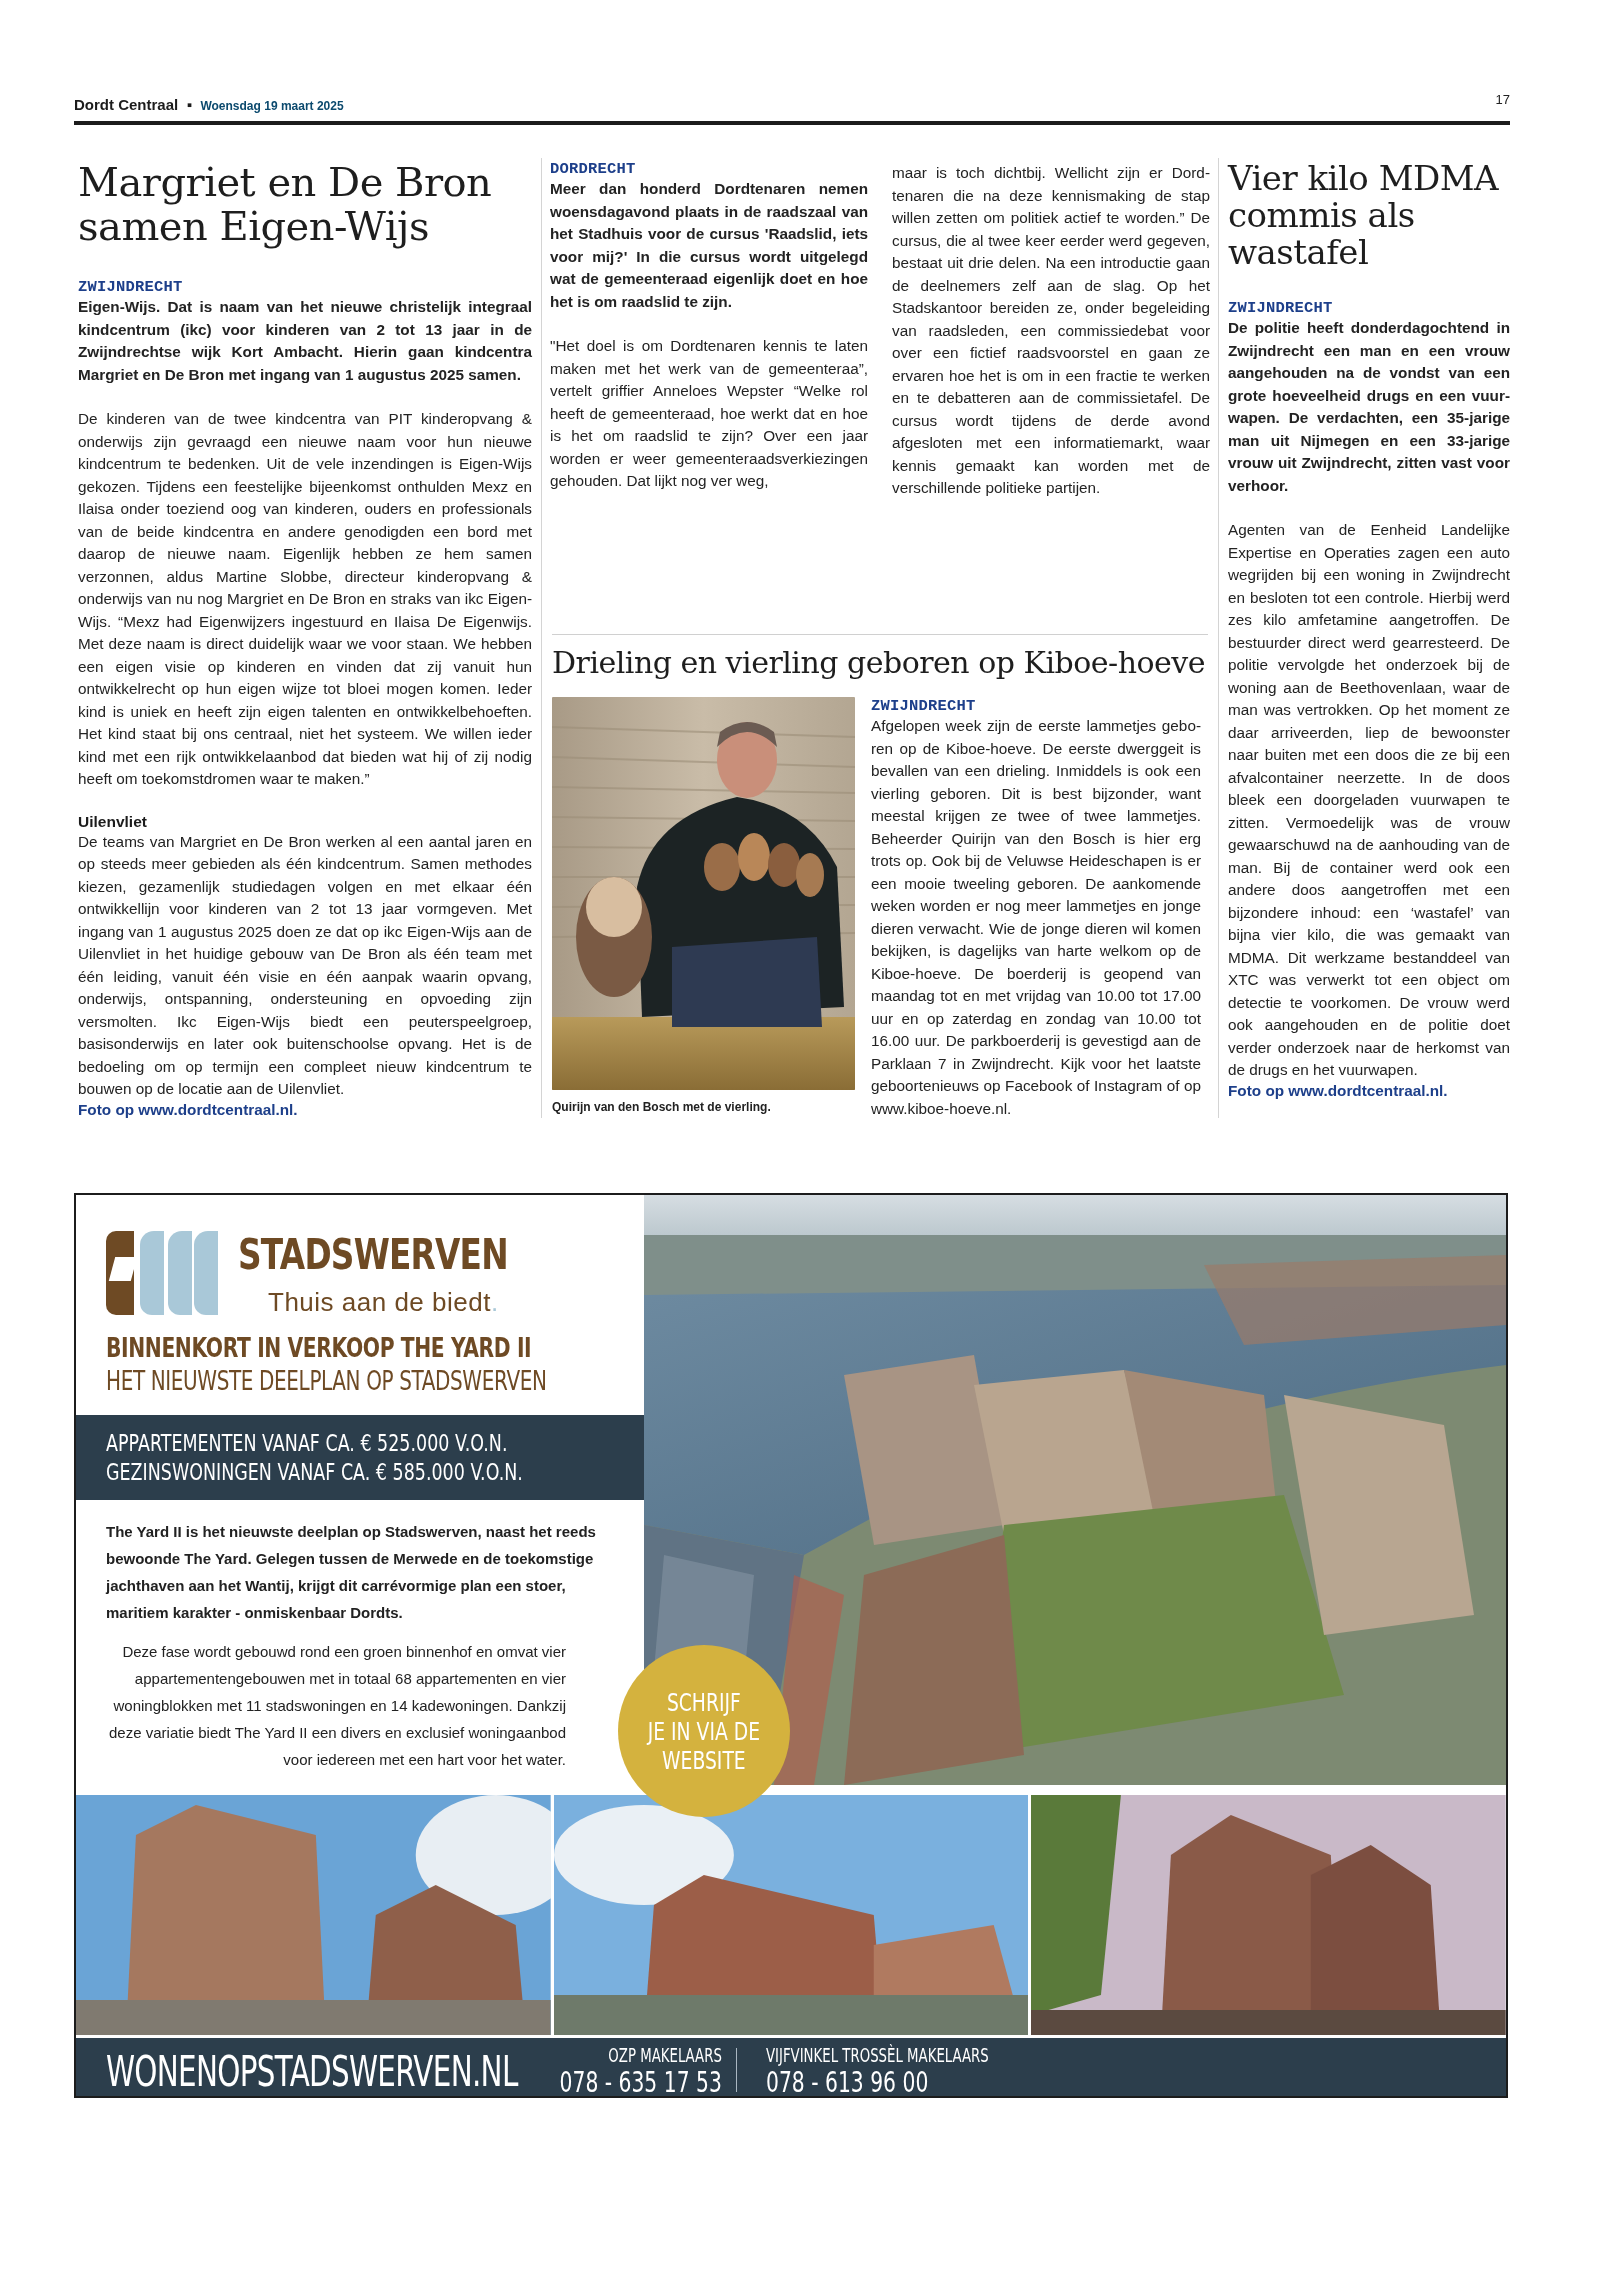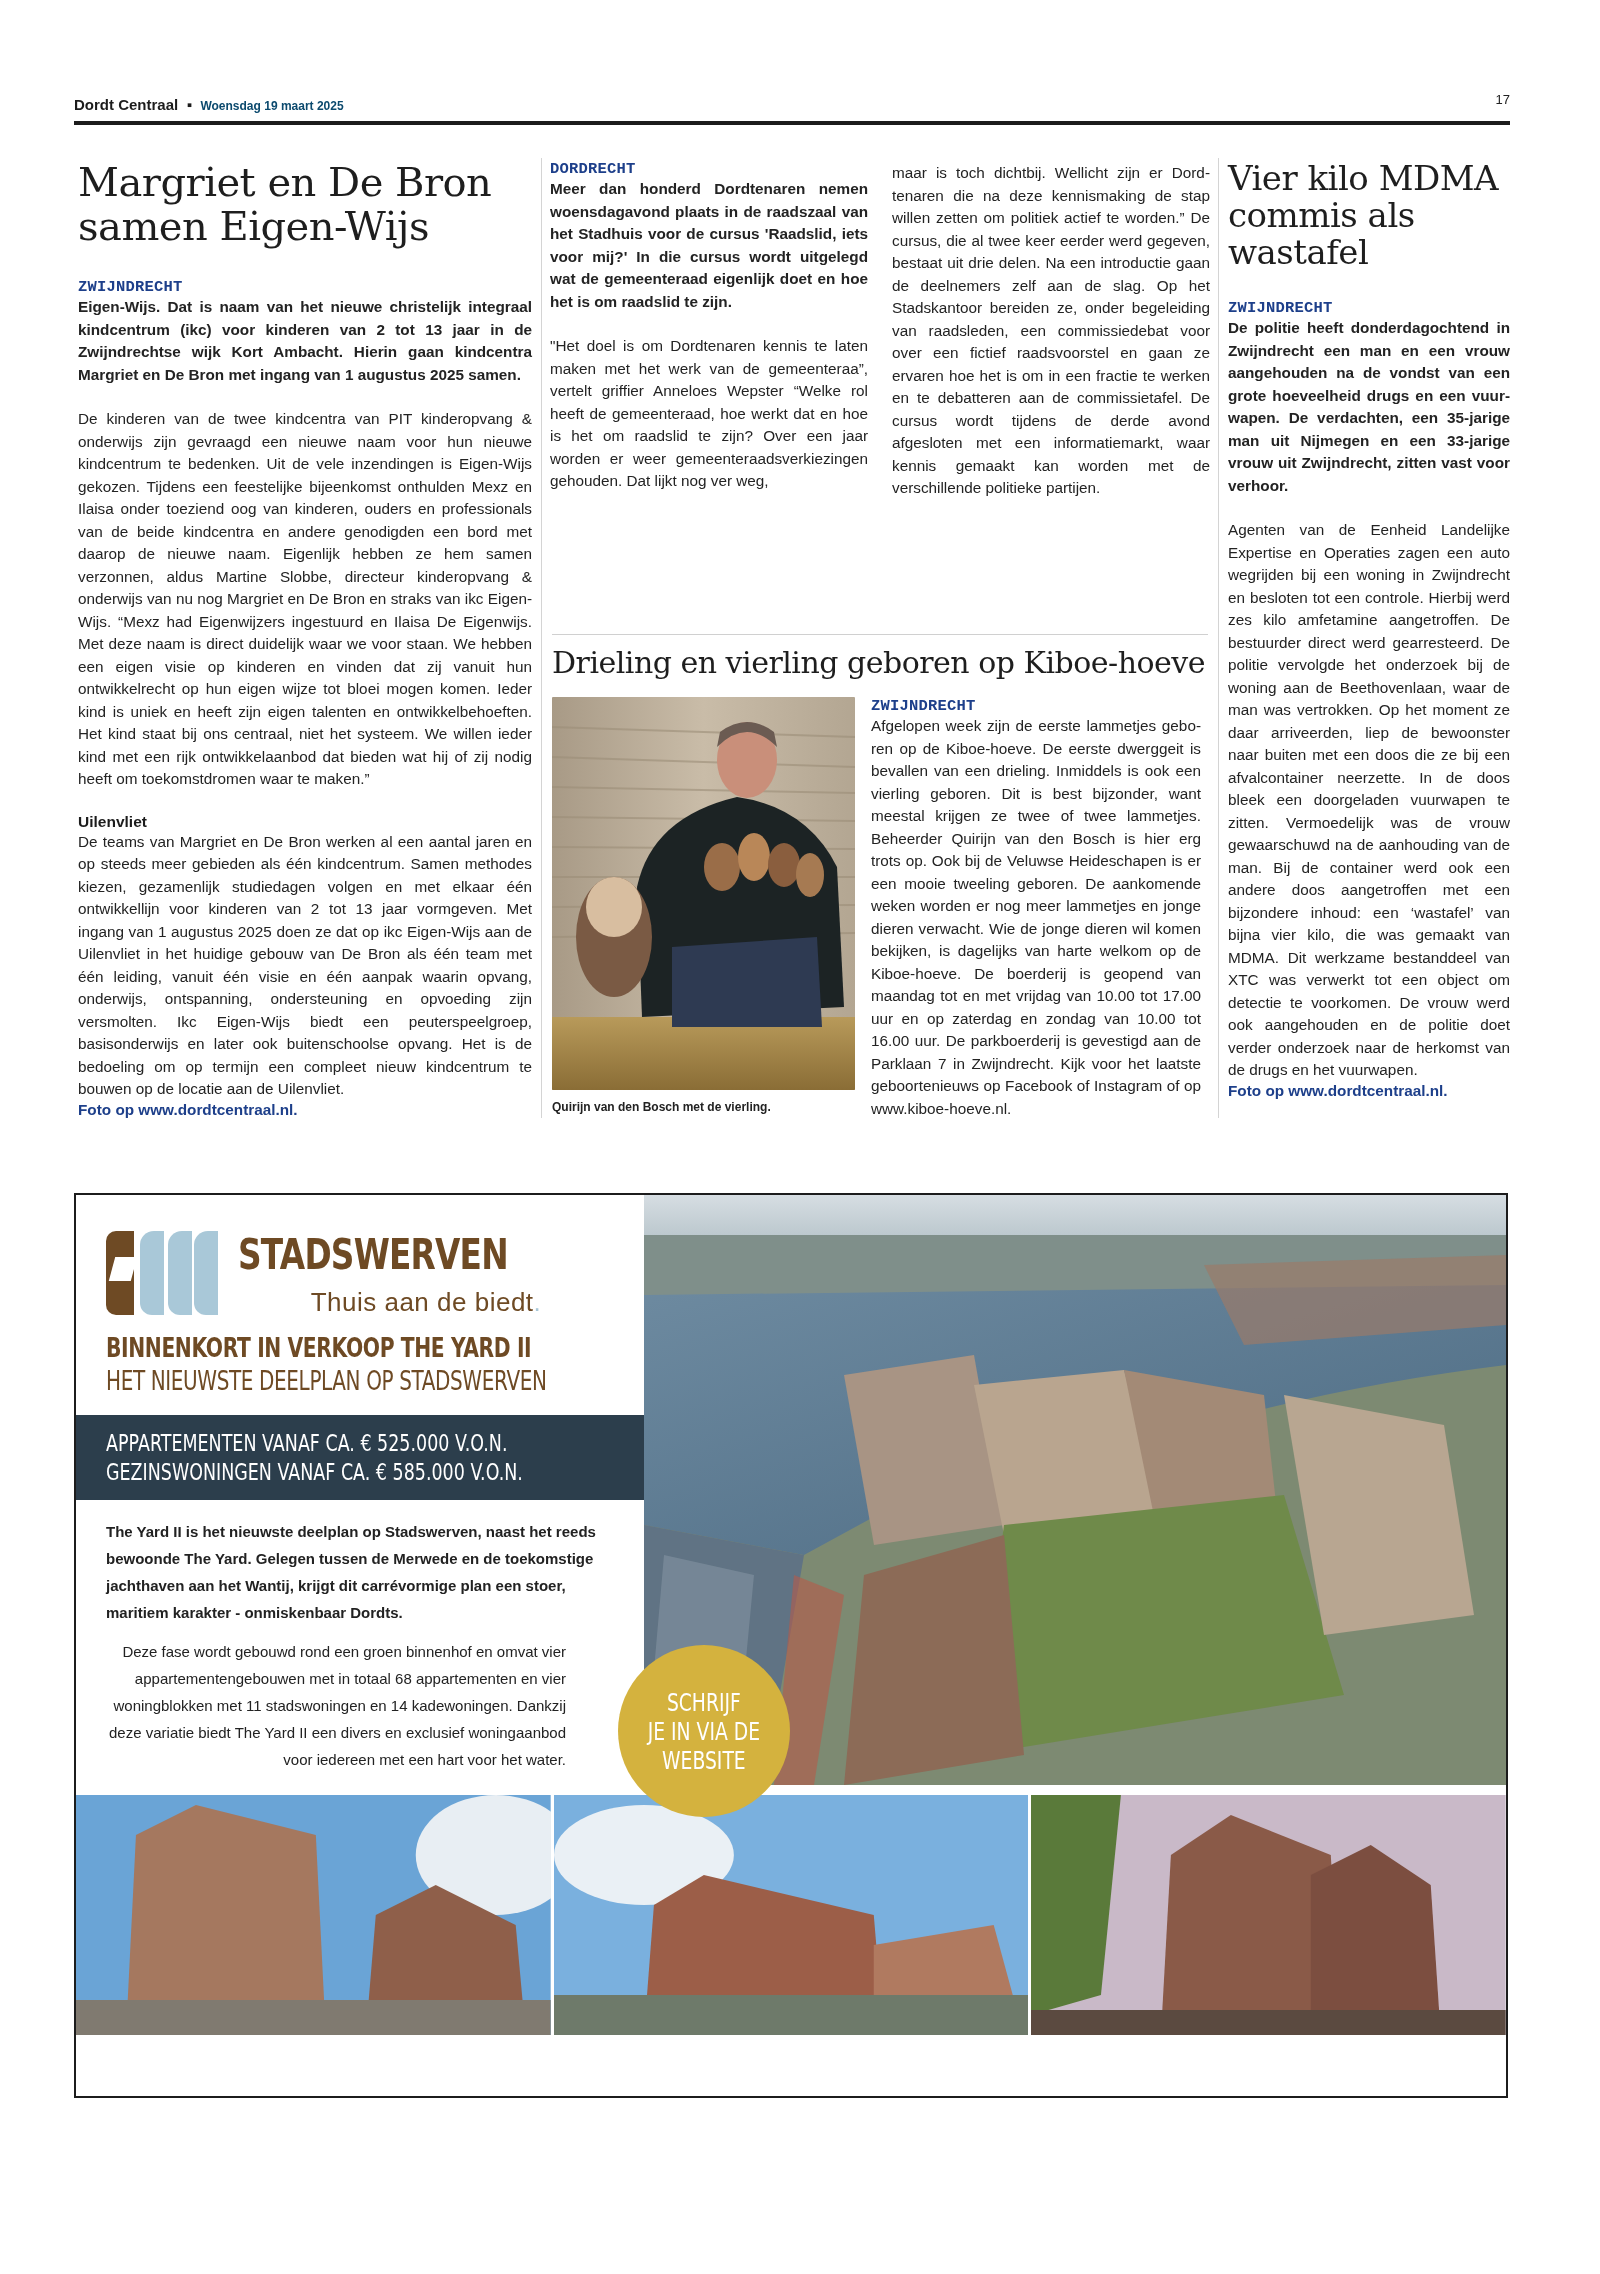--- a/index.html
+++ b/index.html
@@ -49,21 +49,21 @@
   #art4 .headline { font-size: 34px; line-height: 37px; margin-bottom: 28px; }
 
   
   #ad { position: absolute; left: 74px; top: 1193px; width: 1434px; height: 905px; border: 2px solid #1c1c1c; background: #fff; overflow: hidden; }
   #ad .left { position: absolute; left: 0; top: 0; width: 568px; height: 590px; }
   .logo-row { position: absolute; left: 30px; top: 36px; display: flex; align-items: flex-start; }
   .logo-mark { position: relative; width: 112px; height: 84px; }
   .logo-s { position: absolute; left: 0; top: 0; width: 28px; height: 84px; background: #6e4a24; border-radius: 10px 0 0 10px; }
   .logo-s::before { content: ""; position: absolute; left: 6px; top: 26px; width: 22px; height: 24px; background: #fff; transform: skewX(-15deg); }
   .logo-w { position: absolute; top: 0; width: 24px; height: 84px; background: #a9c8d8; border-radius: 14px 0 0 12px; }
-  .logo-word { margin-left: 20px; text-align: center; }
+  .logo-word { margin-left: 20px; }
   .logo-name { font-family: "DejaVu Sans", sans-serif; font-weight: bold; font-size: 42px; letter-spacing: -1px; color: #6e4a24; transform: scaleX(0.78); transform-origin: left; line-height: 48px; }
   .logo-tag { font-size: 26px; color: #6e4a24; margin-left: 30px; margin-top: 8px; letter-spacing: 0.5px; }
   .logo-tag .dot { color: #a9c8d8; }
   .ad-h1 { position: absolute; left: 30px; top: 138px; font-family: "DejaVu Sans", sans-serif; font-weight: bold; font-size: 26px; color: #6e4a24; transform: scaleX(0.78); transform-origin: left; white-space: nowrap; letter-spacing: -0.5px; }
   .ad-h2 { position: absolute; left: 30px; top: 170px; font-family: "DejaVu Sans", sans-serif; font-size: 27px; color: #6e4a24; transform: scaleX(0.74); transform-origin: left; white-space: nowrap; letter-spacing: -0.5px; }
   .price-band { position: absolute; left: 0; top: 220px; width: 568px; height: 85px; background: #2c3e4c; padding: 14px 30px; }
   .price-line { font-family: "DejaVu Sans", sans-serif; color: #ffffff; font-size: 23px; line-height: 29px; transform: scaleX(0.76); transform-origin: left; white-space: nowrap; }
   .ad-copy { position: absolute; left: 30px; top: 323px; width: 500px; font-size: 15px; line-height: 27px; color: #222; }
   .ad-copy p + p { margin-top: 12px; }
   .ad-copy .bold { font-weight: bold; }
@@ -271,13 +271,25 @@
   </div>
 
   <div class="cta-circle">
     <div class="cta-text">
       <div>SCHRIJF</div>
       <div>JE IN VIA DE</div>
       <div>WEBSITE</div>
     </div>
   </div>
 
+  <div class="footer-band">
+    <a class="foot-url">WONENOPSTADSWERVEN.NL</a>
+    <div class="agent a1">
+      <div class="name">OZP MAKELAARS</div>
+      <div class="phone">078 - 635 17 53</div>
+    </div>
+    <div class="agent-sep"></div>
+    <div class="agent a2">
+      <div class="name">VIJFVINKEL TROSSÈL MAKELAARS</div>
+      <div class="phone">078 - 613 96 00</div>
+    </div>
+  </div>
 </section>
 
 </body></html>

